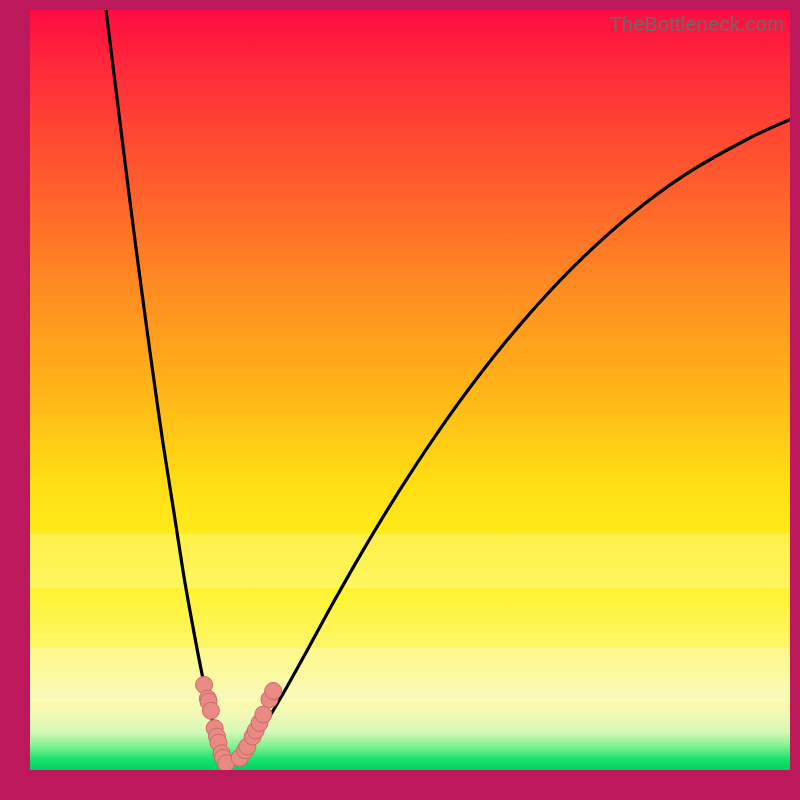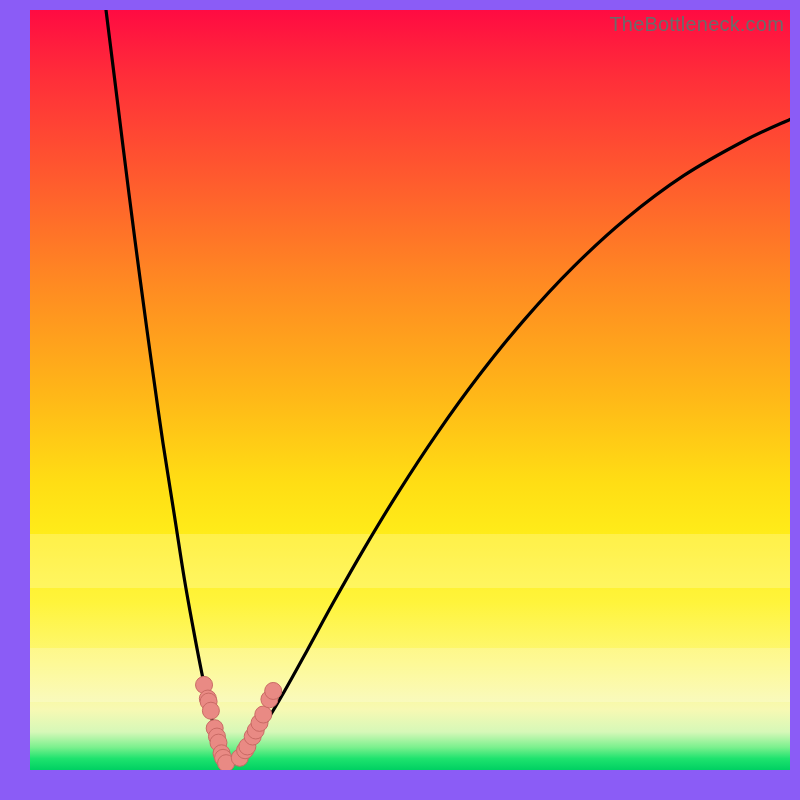--- a/index.html
+++ b/index.html
@@ -1,16 +1,16 @@
 <!DOCTYPE html>
 <html><head>
 <meta charset="utf-8">
 <style>
   html,body{margin:0;padding:0;width:800px;height:800px;overflow:hidden;background:#000;}
-  .frame{position:absolute;left:0;top:0;width:800px;height:800px;background:#8b5cf6;}
+  .frame{position:absolute;left:0;top:0;width:800px;height:800px;background:#be185d;}
   .plot{position:absolute;left:30px;top:10px;width:760px;height:760px;
         background:linear-gradient(to bottom,
           #ff0b42 0%,
           #ff2b3a 8%,
           #ff5a2e 22%,
           #ff8a22 36%,
           #ffb518 50%,
           #ffdd14 62%,
           #ffee1a 70%,
           #fff43c 78%,

